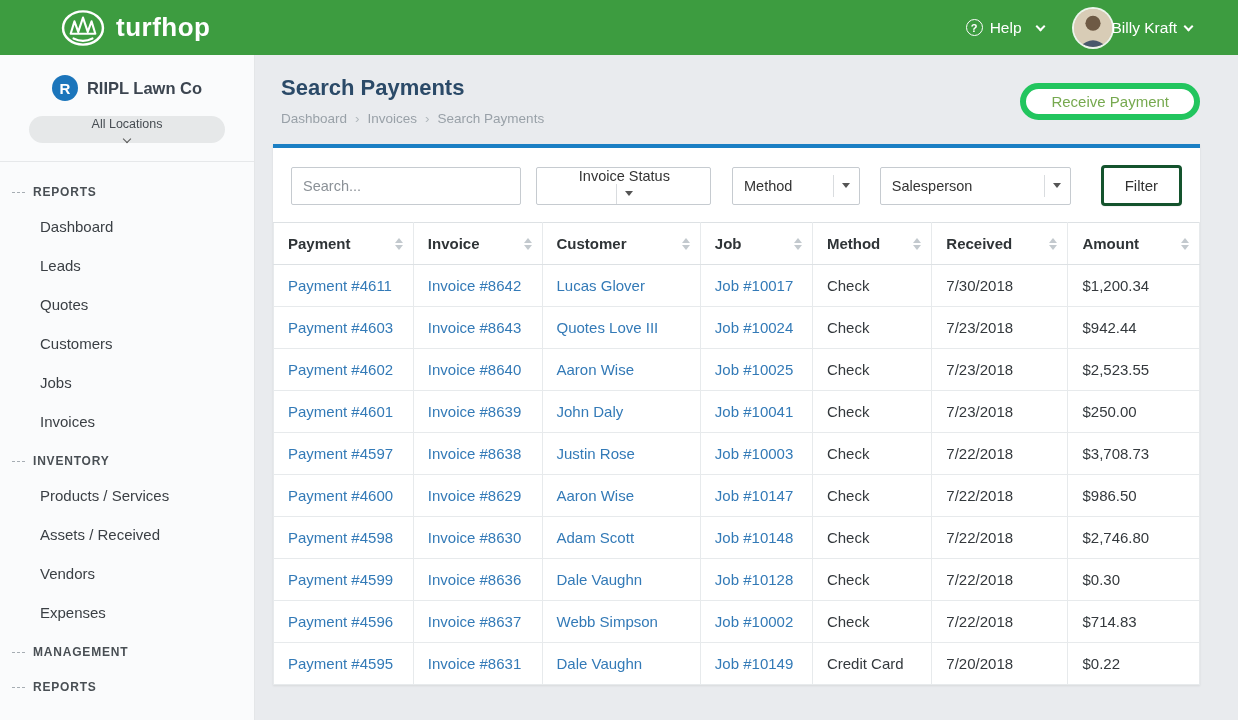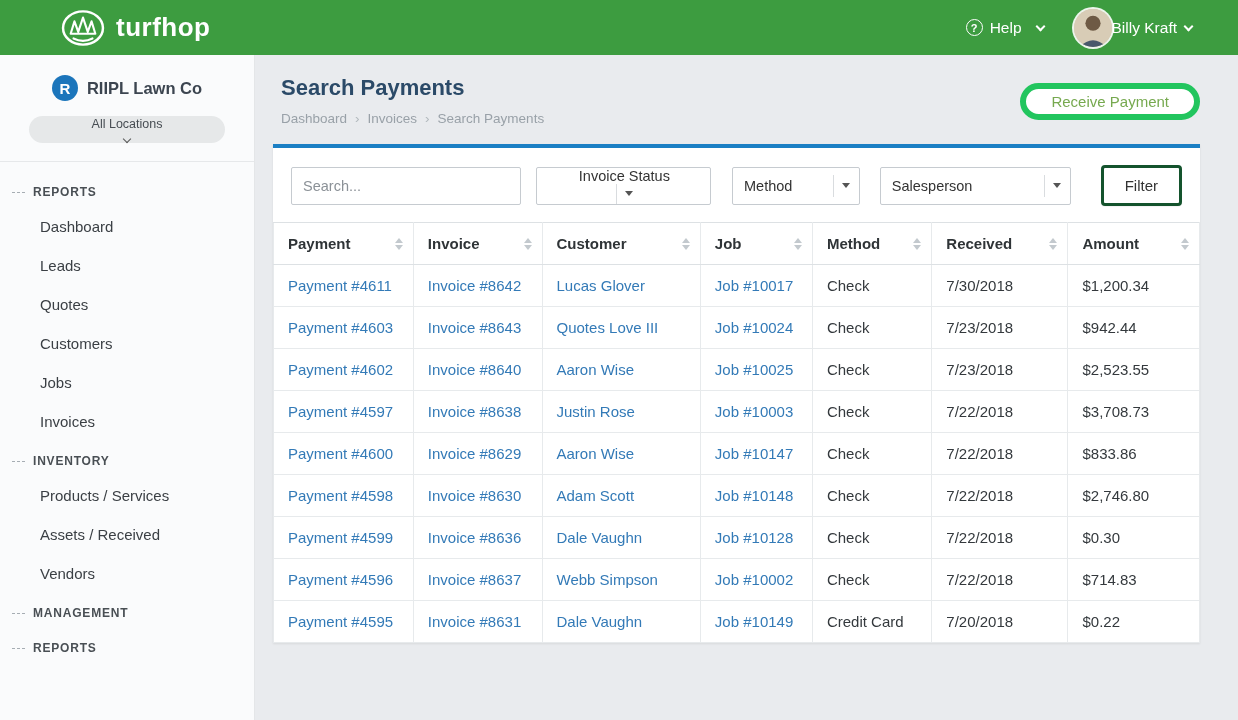--- a/index.html
+++ b/index.html
@@ -139,20 +139,21 @@
       <div class="nav-item">Customers</div>
       <div class="nav-item">Jobs</div>
       <div class="nav-item">Invoices</div>
       <div class="nav-header">
         <span class="nav-dash"></span>
         <span>INVENTORY</span>
       </div>
       <div class="nav-item">Products / Services</div>
       <div class="nav-item">Assets / Received</div>
       <div class="nav-item">Vendors</div>
+      <div class="nav-item">Expenses</div>
       <div class="nav-header">
         <span class="nav-dash"></span>
         <span>MANAGEMENT</span>
       </div>
       <div class="nav-header">
         <span class="nav-dash"></span>
         <span>REPORTS</span>
       </div>
     </nav>
 </aside>
@@ -251,36 +252,45 @@
           <tr>
             <td><a class="lnk">Payment #4602</a></td>
             <td><a class="lnk">Invoice #8640</a></td>
             <td><a class="lnk">Aaron Wise</a></td>
             <td><a class="lnk">Job #10025</a></td>
             <td>Check</td>
             <td>7/23/2018</td>
             <td>$2,523.55</td>
           </tr>
           <tr>
+            <td><a class="lnk">Payment #4601</a></td>
+            <td><a class="lnk">Invoice #8639</a></td>
+            <td><a class="lnk">John Daly</a></td>
+            <td><a class="lnk">Job #10041</a></td>
+            <td>Check</td>
+            <td>7/23/2018</td>
+            <td>$250.00</td>
+          </tr>
+          <tr>
             <td><a class="lnk">Payment #4597</a></td>
             <td><a class="lnk">Invoice #8638</a></td>
             <td><a class="lnk">Justin Rose</a></td>
             <td><a class="lnk">Job #10003</a></td>
             <td>Check</td>
             <td>7/22/2018</td>
             <td>$3,708.73</td>
           </tr>
           <tr>
             <td><a class="lnk">Payment #4600</a></td>
             <td><a class="lnk">Invoice #8629</a></td>
             <td><a class="lnk">Aaron Wise</a></td>
             <td><a class="lnk">Job #10147</a></td>
             <td>Check</td>
             <td>7/22/2018</td>
-            <td>$833.86</td>
+            <td>$986.50</td>
           </tr>
           <tr>
             <td><a class="lnk">Payment #4598</a></td>
             <td><a class="lnk">Invoice #8630</a></td>
             <td><a class="lnk">Adam Scott</a></td>
             <td><a class="lnk">Job #10148</a></td>
             <td>Check</td>
             <td>7/22/2018</td>
             <td>$2,746.80</td>
           </tr>

